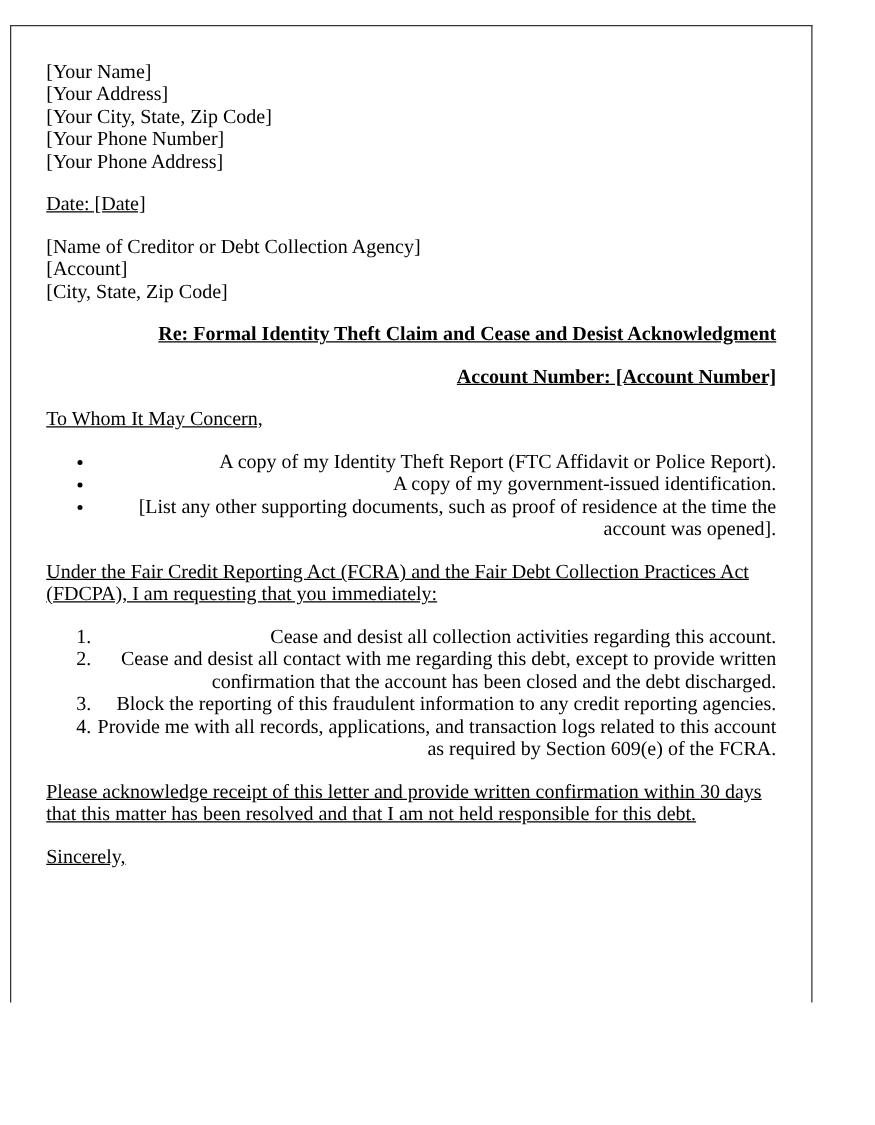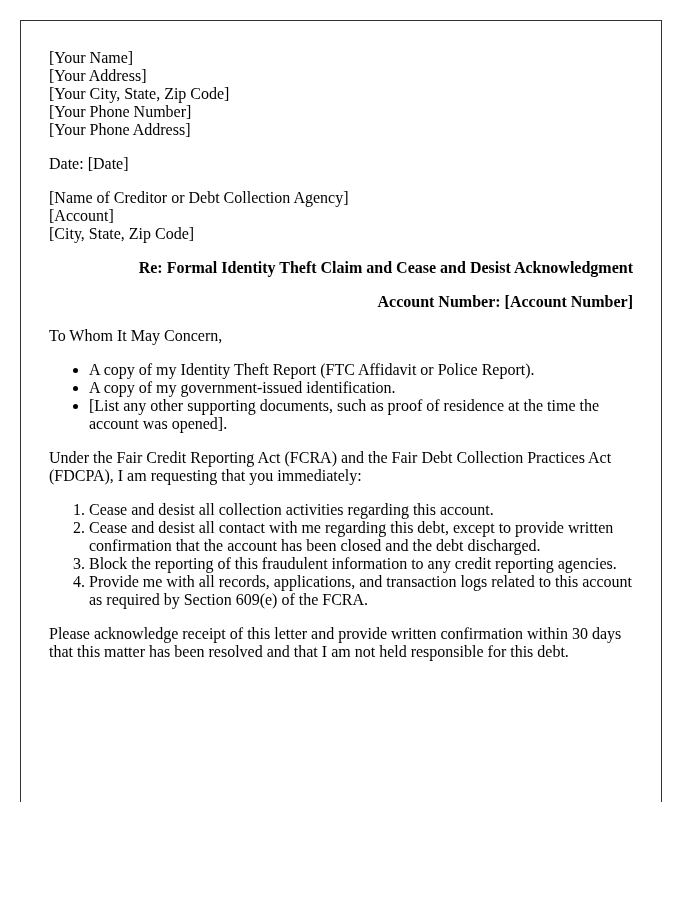--- a/index.html
+++ b/index.html
@@ -11,51 +11,53 @@
     width: 700px;
     height: 900px;
     position: relative;
     font-family: "Liberation Serif", serif;
     font-size: 16px;
     color: #000000;
     overflow: hidden;
   }
   .page {
     position: absolute;
-    left: 20px;
+    left: 8px;
     top: 20px;
     width: 642px;
     height: 782px;
     box-sizing: border-box;
     border: 1px solid #333333;
     border-bottom: none;
     padding: 12px 28px 0 28px;
     background: #ffffff;
     overflow: hidden;
     line-height: 18px;
   }
   .page p {
     margin: 16px 0;
+    text-decoration: underline;
   }
   .addr-block {
     margin: 16px 0;
   }
   .addr-block div {
     line-height: 18px;
   }
   .bold-line {
     font-weight: bold;
     text-align: right;
   }
   .page ul, .page ol {
     margin: 16px 0;
     padding-left: 40px;
   }
   .page li {
     line-height: 18px;
+    text-align: right;
   }
 </style>
 </head>
 <body>
 
 <div class="page">
 
   <div class="addr-block">
     <div>[Your Name]</div>
     <div>[Your Address]</div>
@@ -90,14 +92,15 @@
 
   <ol>
     <li>Cease and desist all collection activities regarding this account.</li>
     <li>Cease and desist all contact with me regarding this debt, except to provide written confirmation that the account has been closed and the debt discharged.</li>
     <li>Block the reporting of this fraudulent information to any credit reporting agencies.</li>
     <li>Provide me with all records, applications, and transaction logs related to this account as required by Section 609(e) of the FCRA.</li>
   </ol>
 
   <p>Please acknowledge receipt of this letter and provide written confirmation within 30 days that this matter has been resolved and that I am not held responsible for this debt.</p>
 
+  <p>Sincerely,</p>
 
 </div>
 
 </body></html>

